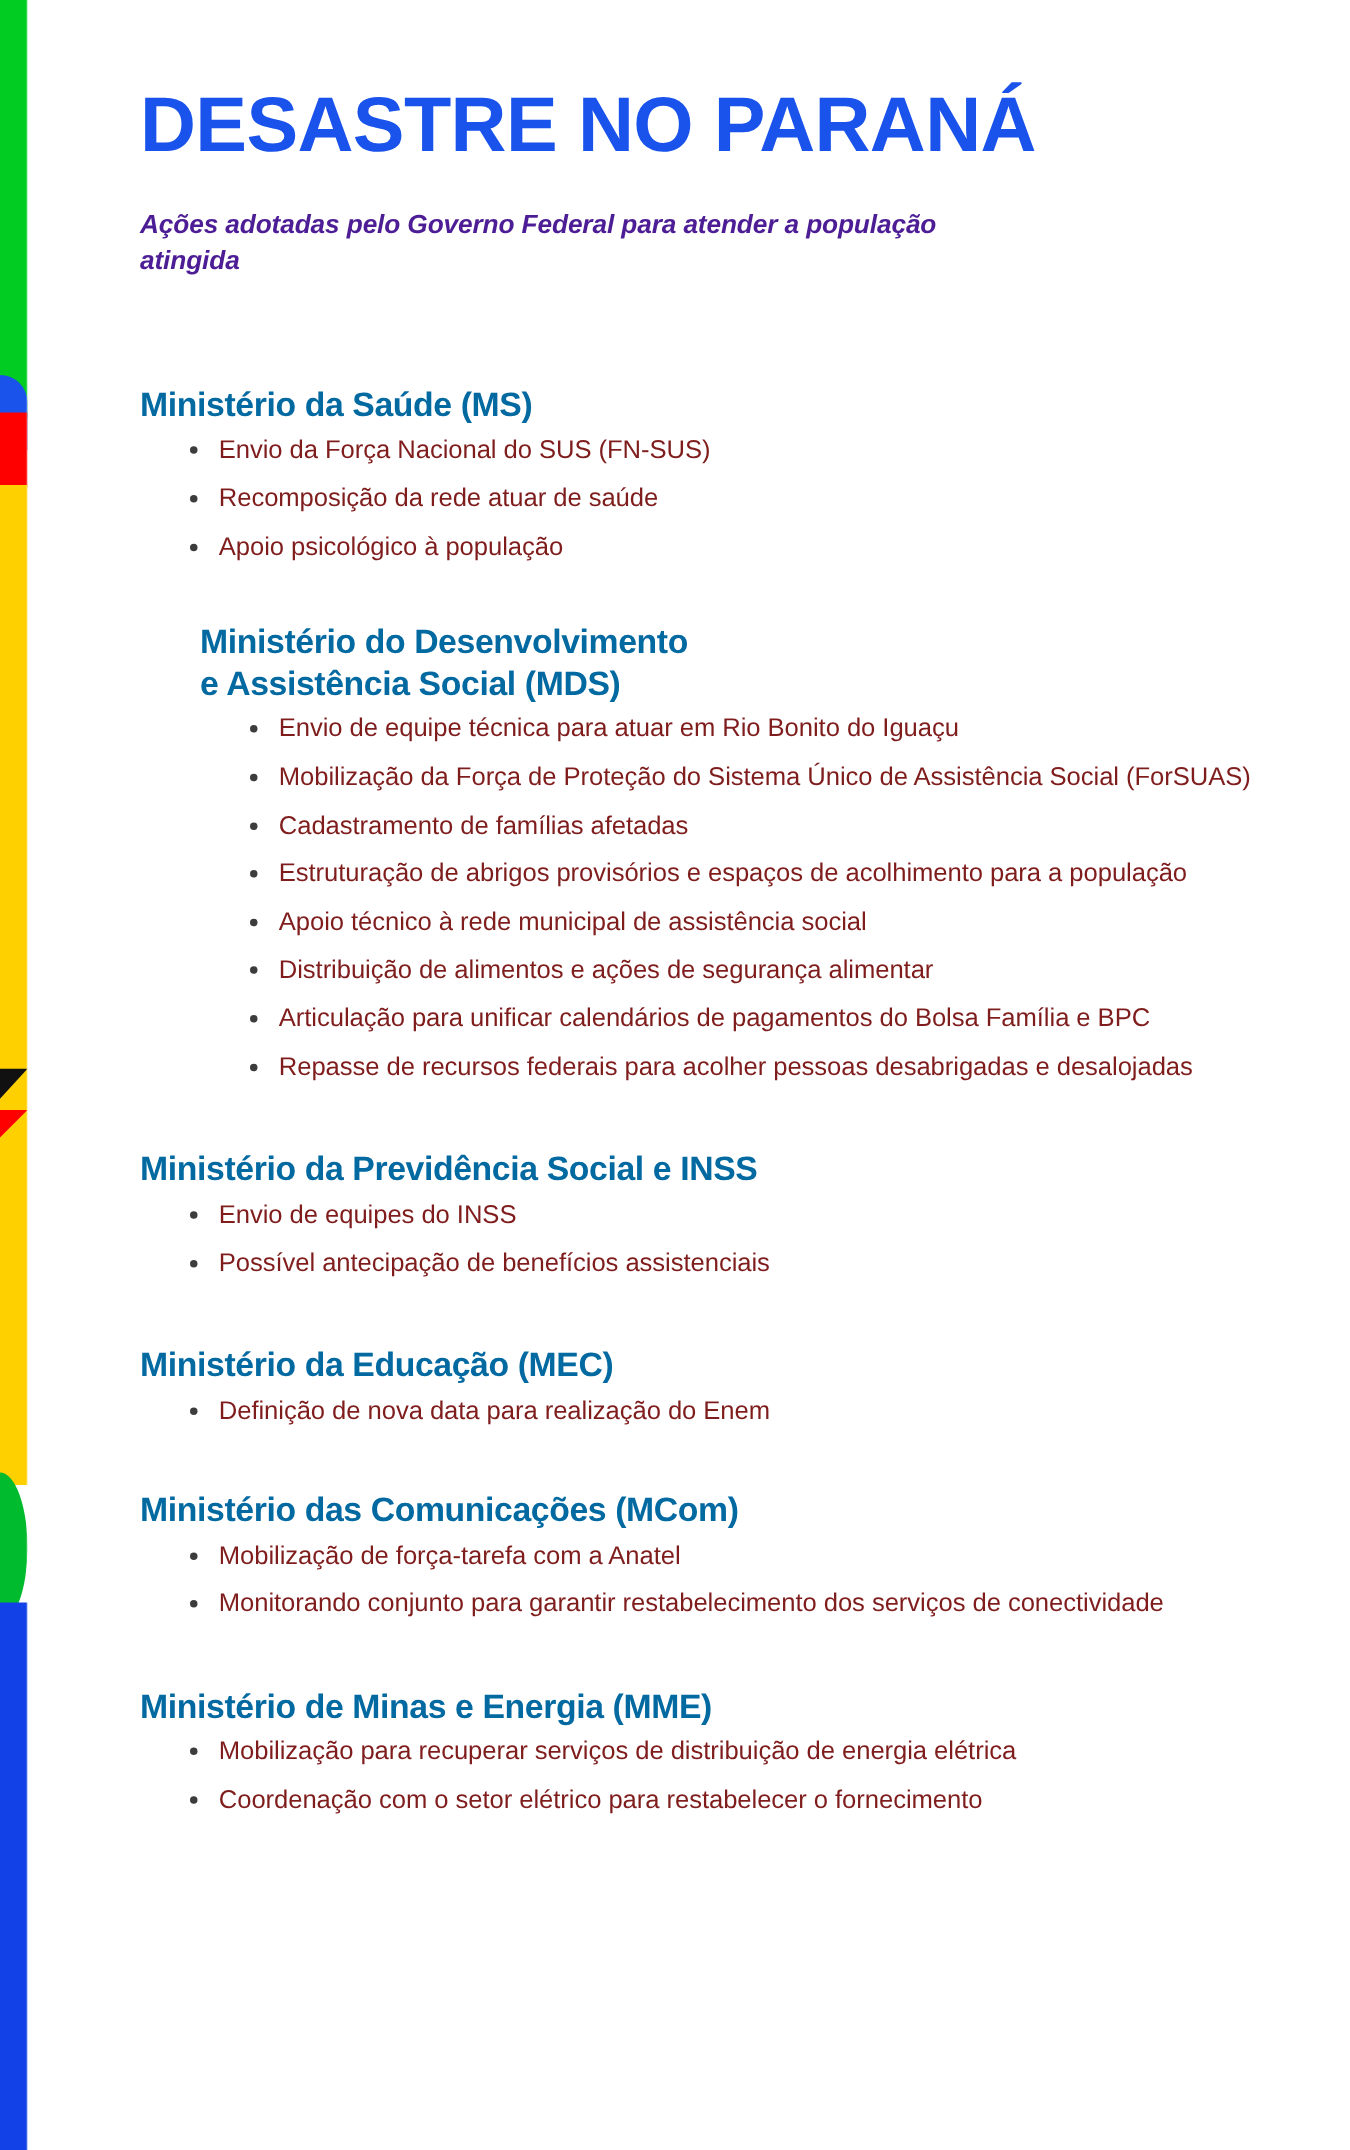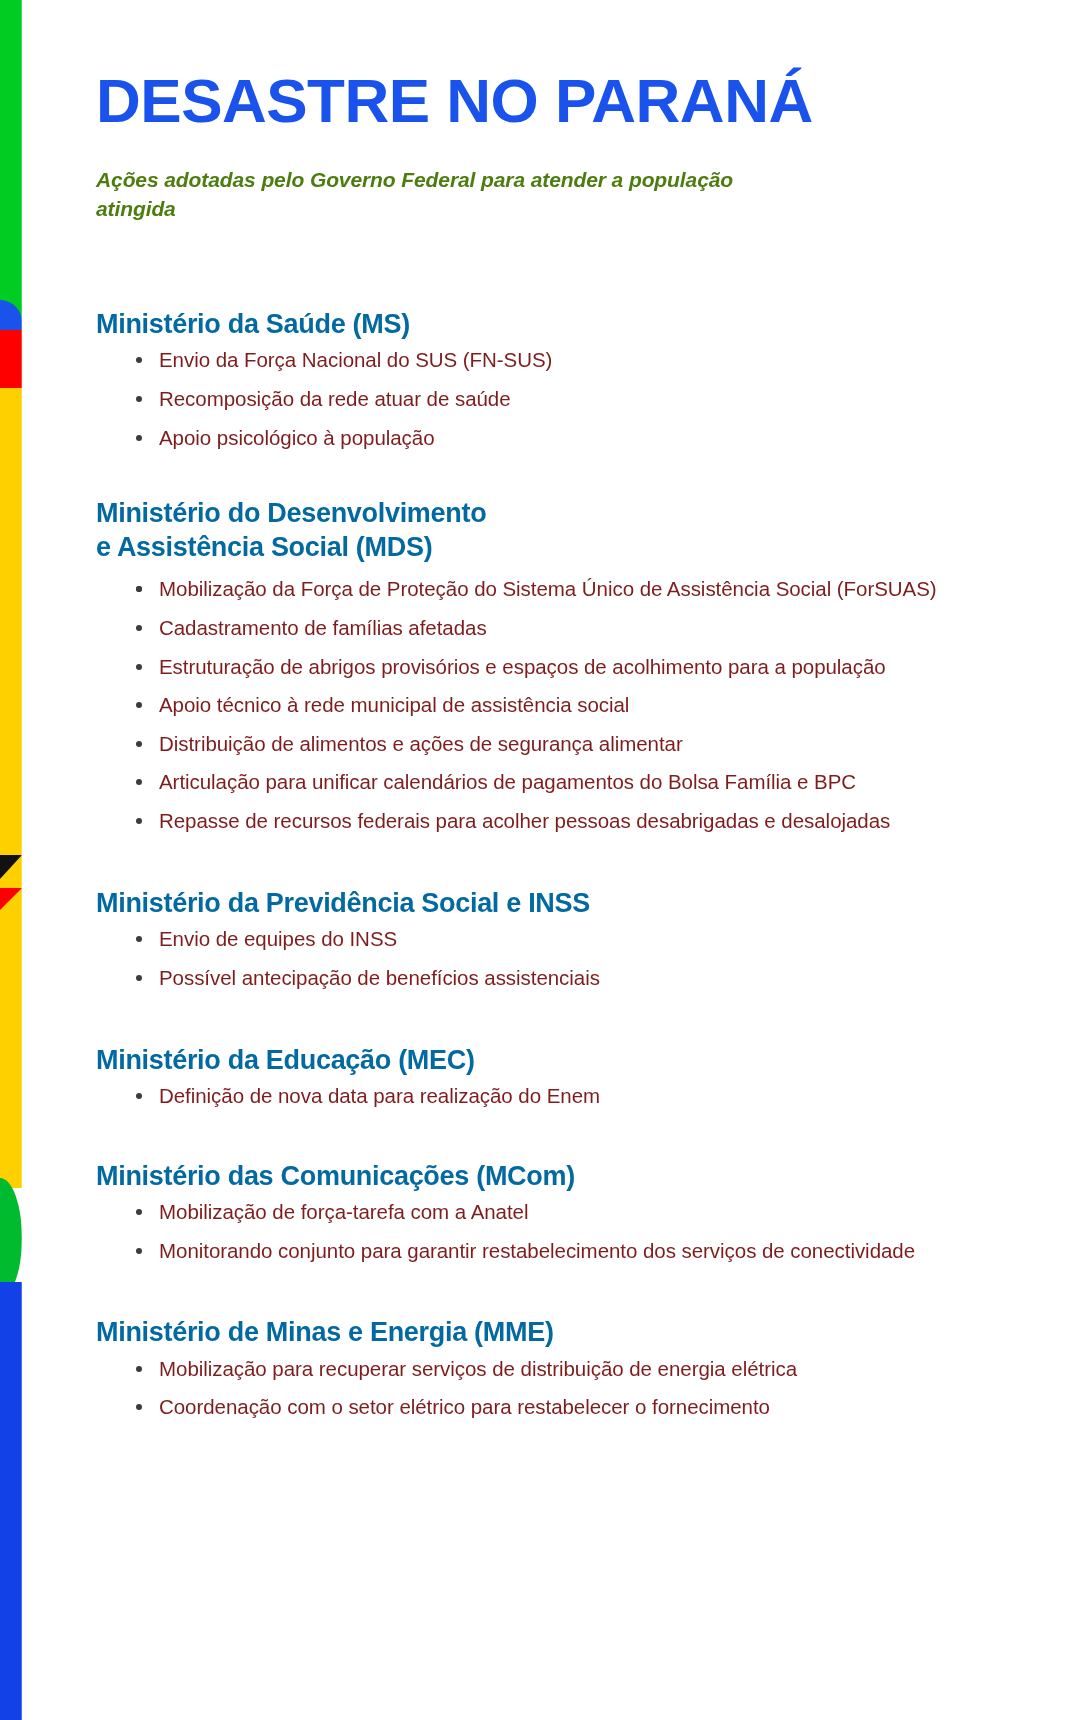--- a/index.html
+++ b/index.html
@@ -39,21 +39,21 @@
                     box-sizing: border-box; }
   .seg-green-ball { top: 1178px; width: 44px; height: 120px; left: -22px;
                     background: #00bb2d; border-radius: 50%; }
   .seg-blue-bot   { top: 1282px; height: 438px; background: #1341e8; }
   .rail-edge      { position: absolute; left: 21px; top: 0; width: 1px; height: 1720px;
                     background: rgba(255,255,255,0.25); }
 
   
   #content {
     position: absolute;
-    left: 96px;
+    left: 112px;
     top: 0;
     width: 900px;
   }
 
   #page-title {
     font-size: 62px;
     font-weight: bold;
     color: #1a52ec;
     letter-spacing: -0.5px;
     line-height: 1;
@@ -61,21 +61,21 @@
     padding-top: 70px;
     white-space: nowrap;
   }
 
   #page-subtitle {
     margin: 0;
     padding-top: 34px;
     font-size: 21px;
     font-weight: bold;
     font-style: italic;
-    color: #4d7c0f;
+    color: #4c1d95;
     line-height: 1.38;
     letter-spacing: -0.1px;
     max-width: 640px;
   }
 
   #sections { padding-top: 84px; }
 
   .section { margin-bottom: 0; }
   .section-heading {
     color: #0369a1;
@@ -108,21 +108,21 @@
     left: 2px;
     top: 10px;
     width: 6px;
     height: 6px;
     border-radius: 50%;
     background: #3c3c3c;
   }
 
   
   .section.s-ms        { margin-bottom: 46px; }
-  .section.s-mds       { margin-bottom: 52px; }
+  .section.s-mds       { margin-bottom: 52px; margin-left: 48px; }
   .section.s-prev      { margin-bottom: 52px; }
   .section.s-mec       { margin-bottom: 50px; }
   .section.s-mcom      { margin-bottom: 52px; }
   .section.s-mme       { margin-bottom: 0; }
 </style>
 </head>
 <body>
 
 <div id="color-rail">
   <div class="rail-seg seg-green-top"></div>
@@ -149,21 +149,21 @@
         <ul class="bullet-list">
           <li class="bullet-item"><span class="bullet-dot"></span><span>Envio da Força Nacional do SUS (FN-SUS)</span></li>
           <li class="bullet-item"><span class="bullet-dot"></span><span>Recomposição da rede atuar de saúde</span></li>
           <li class="bullet-item"><span class="bullet-dot"></span><span>Apoio psicológico à população</span></li>
         </ul>
       </div>
       <div class="section s-mds">
         <h2 class="section-heading">Ministério do Desenvolvimento
 e Assistência Social (MDS)</h2>
         <ul class="bullet-list">
-          <li class="bullet-item"><span class="bullet-dot"></span></li>
+          <li class="bullet-item"><span class="bullet-dot"></span><span>Envio de equipe técnica para atuar em Rio Bonito do Iguaçu</span></li>
           <li class="bullet-item"><span class="bullet-dot"></span><span>Mobilização da Força de Proteção do Sistema Único de Assistência Social (ForSUAS)</span></li>
           <li class="bullet-item"><span class="bullet-dot"></span><span>Cadastramento de famílias afetadas</span></li>
           <li class="bullet-item"><span class="bullet-dot"></span><span>Estruturação de abrigos provisórios e espaços de acolhimento para a população</span></li>
           <li class="bullet-item"><span class="bullet-dot"></span><span>Apoio técnico à rede municipal de assistência social</span></li>
           <li class="bullet-item"><span class="bullet-dot"></span><span>Distribuição de alimentos e ações de segurança alimentar</span></li>
           <li class="bullet-item"><span class="bullet-dot"></span><span>Articulação para unificar calendários de pagamentos do Bolsa Família e BPC</span></li>
           <li class="bullet-item"><span class="bullet-dot"></span><span>Repasse de recursos federais para acolher pessoas desabrigadas e desalojadas</span></li>
         </ul>
       </div>
       <div class="section s-prev">

